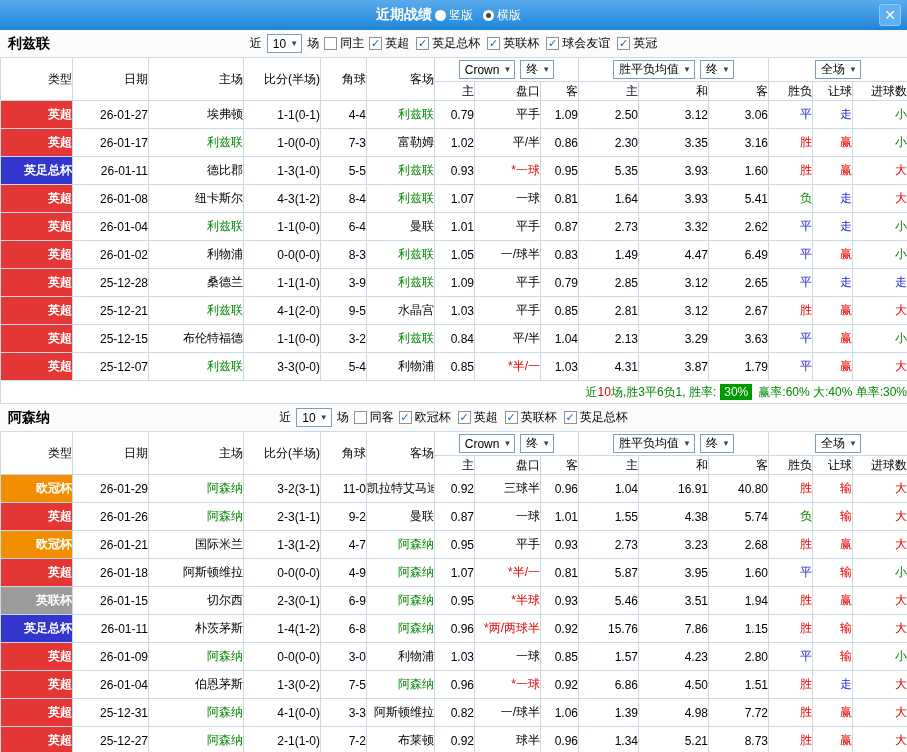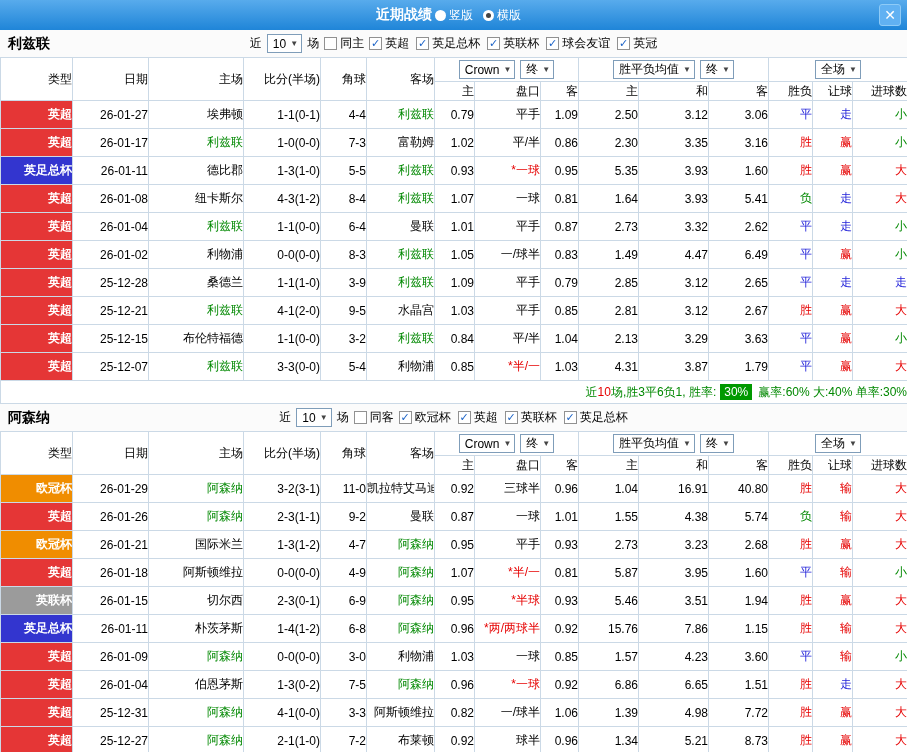--- a/index.html
+++ b/index.html
@@ -561,37 +561,37 @@
             <td>26-01-09</td>
             <td class="focus">阿森纳</td>
             <td>0-0(0-0)</td>
             <td>3-0</td>
             <td>利物浦</td>
             <td>1.03</td>
             <td>一球</td>
             <td>0.85</td>
             <td>1.57</td>
             <td>4.23</td>
-            <td>3.60</td>
+            <td>2.80</td>
             <td class="c-blue">平</td>
             <td class="c-red">输</td>
             <td class="c-green">小</td>
           </tr>
           <tr>
             <td class="badge b-red">英超</td>
             <td>26-01-04</td>
             <td>伯恩茅斯</td>
             <td>1-3(0-2)</td>
             <td>7-5</td>
             <td class="focus">阿森纳</td>
             <td>0.96</td>
             <td class="star">*一球</td>
             <td>0.92</td>
             <td>6.86</td>
-            <td>6.65</td>
+            <td>4.50</td>
             <td>1.51</td>
             <td class="c-red">胜</td>
             <td class="c-blue">走</td>
             <td class="c-red">大</td>
           </tr>
           <tr>
             <td class="badge b-red">英超</td>
             <td>25-12-31</td>
             <td class="focus">阿森纳</td>
             <td>4-1(0-0)</td>

